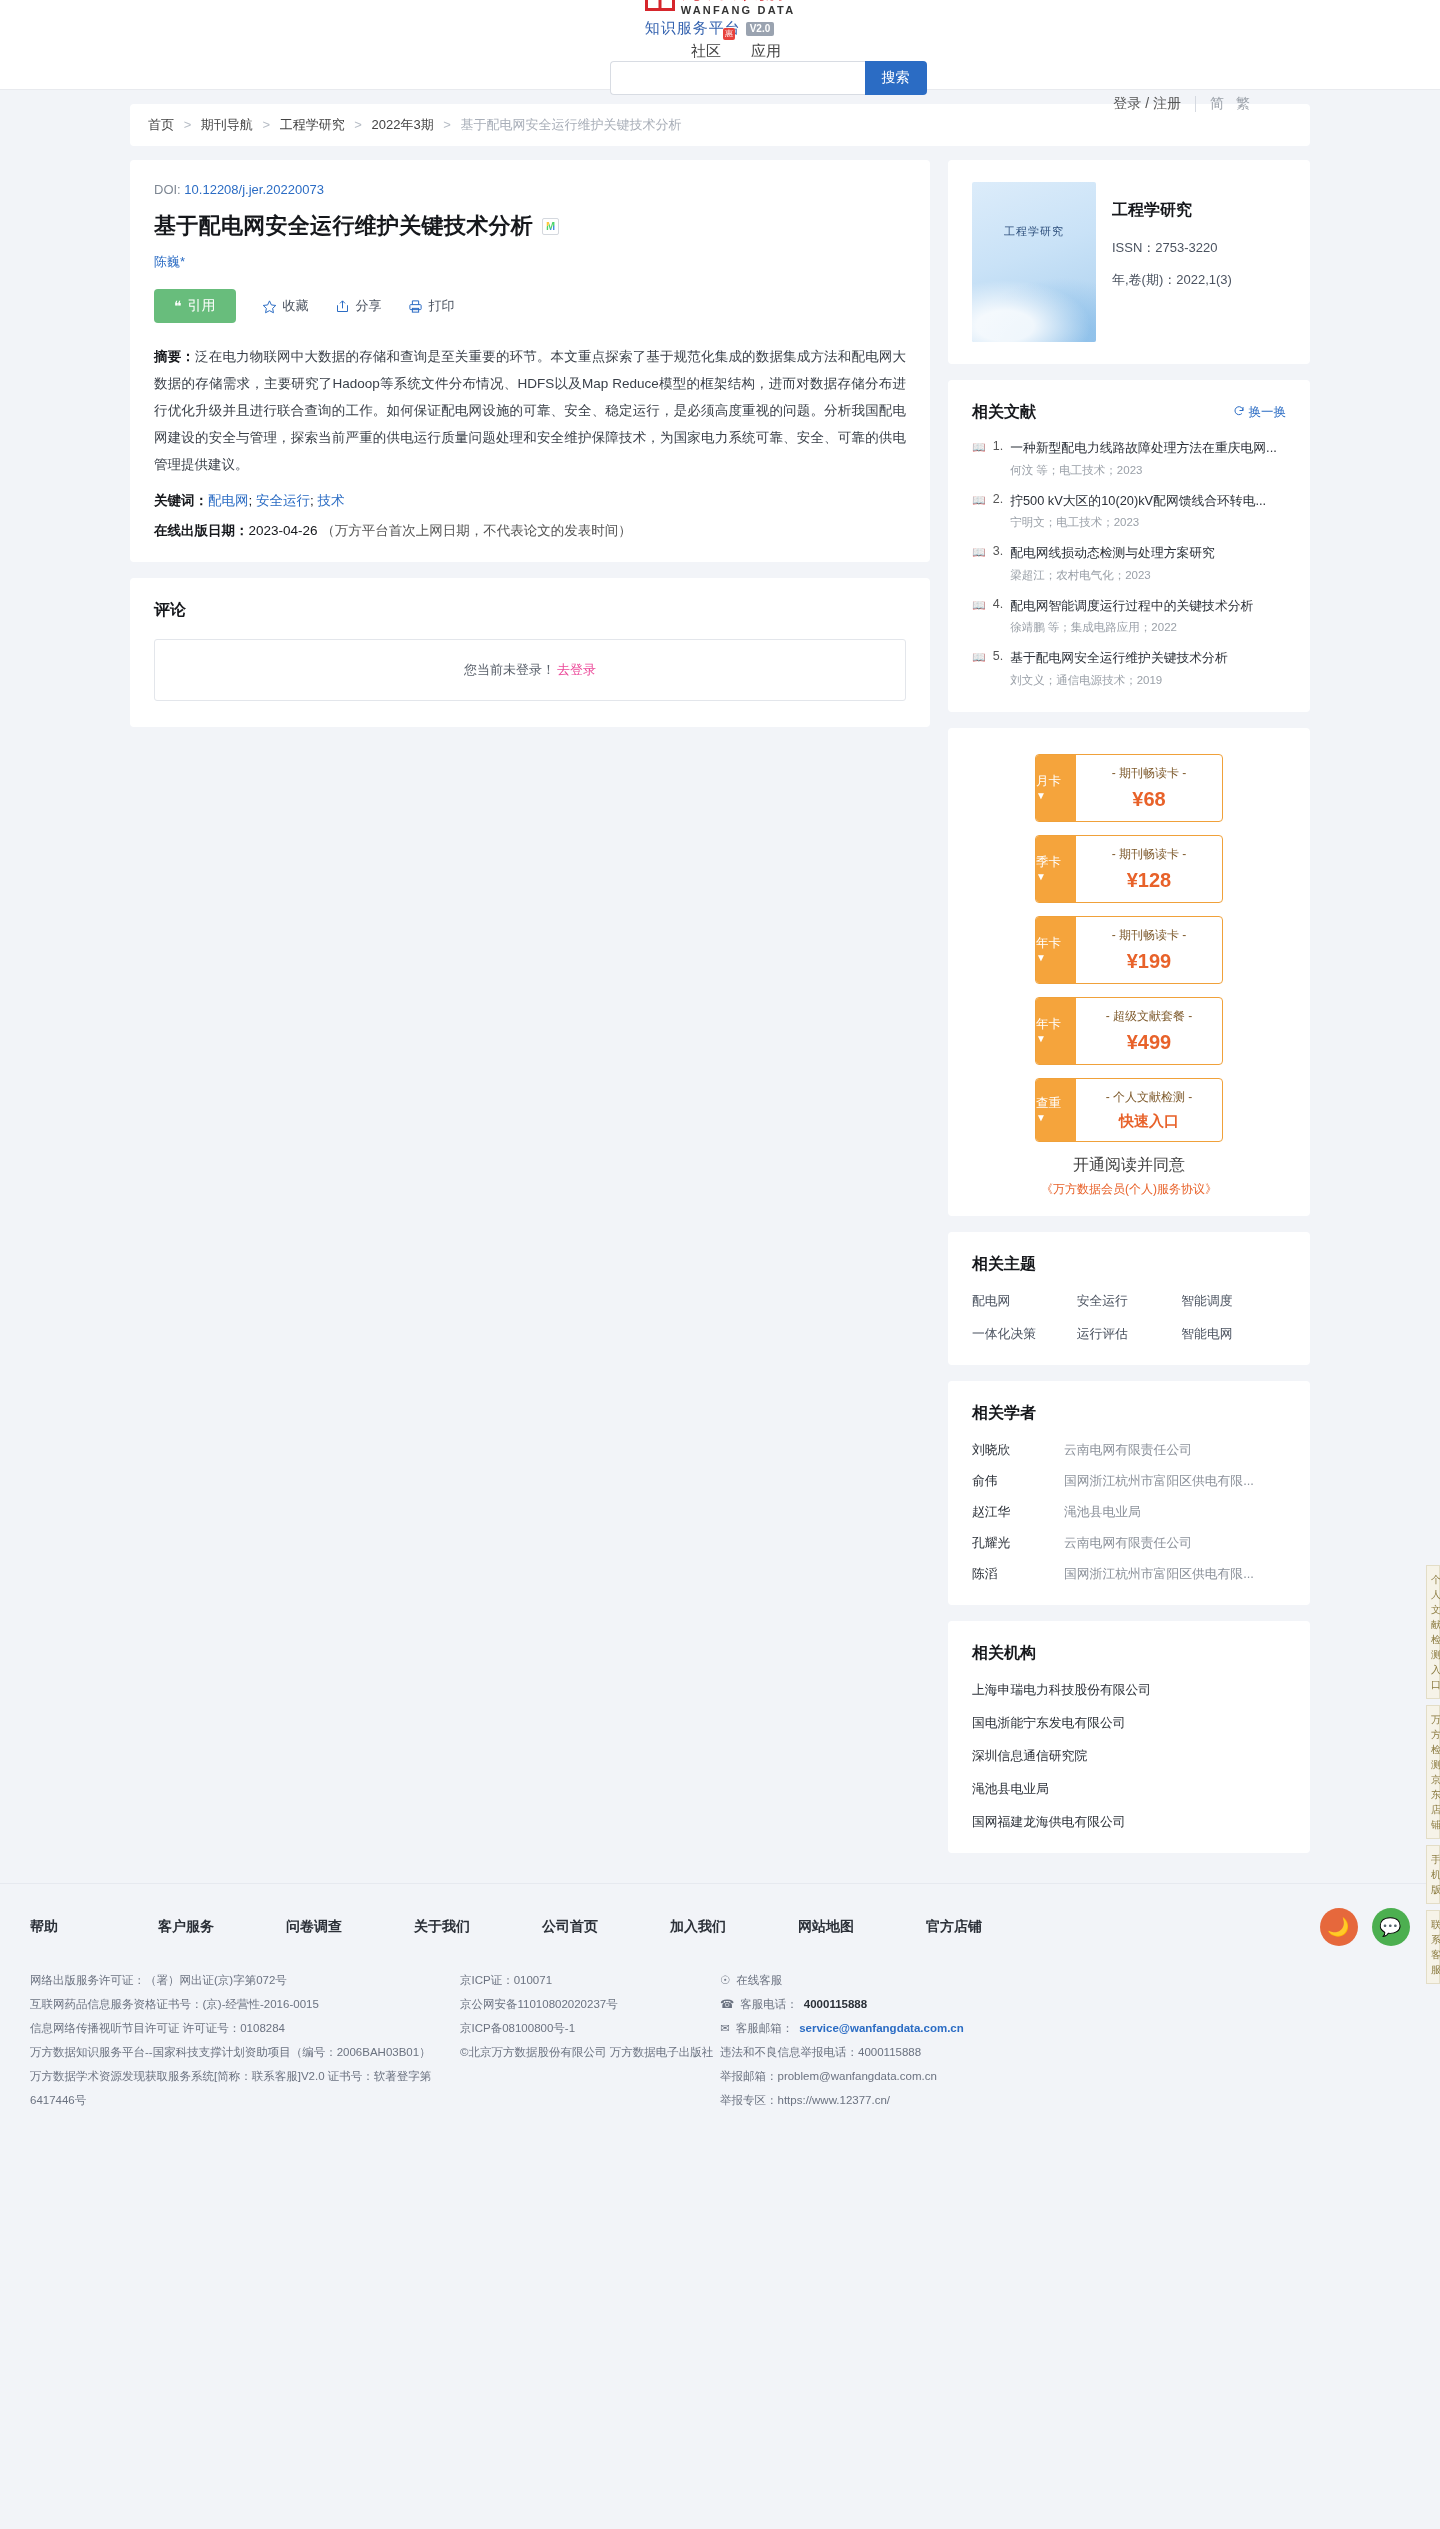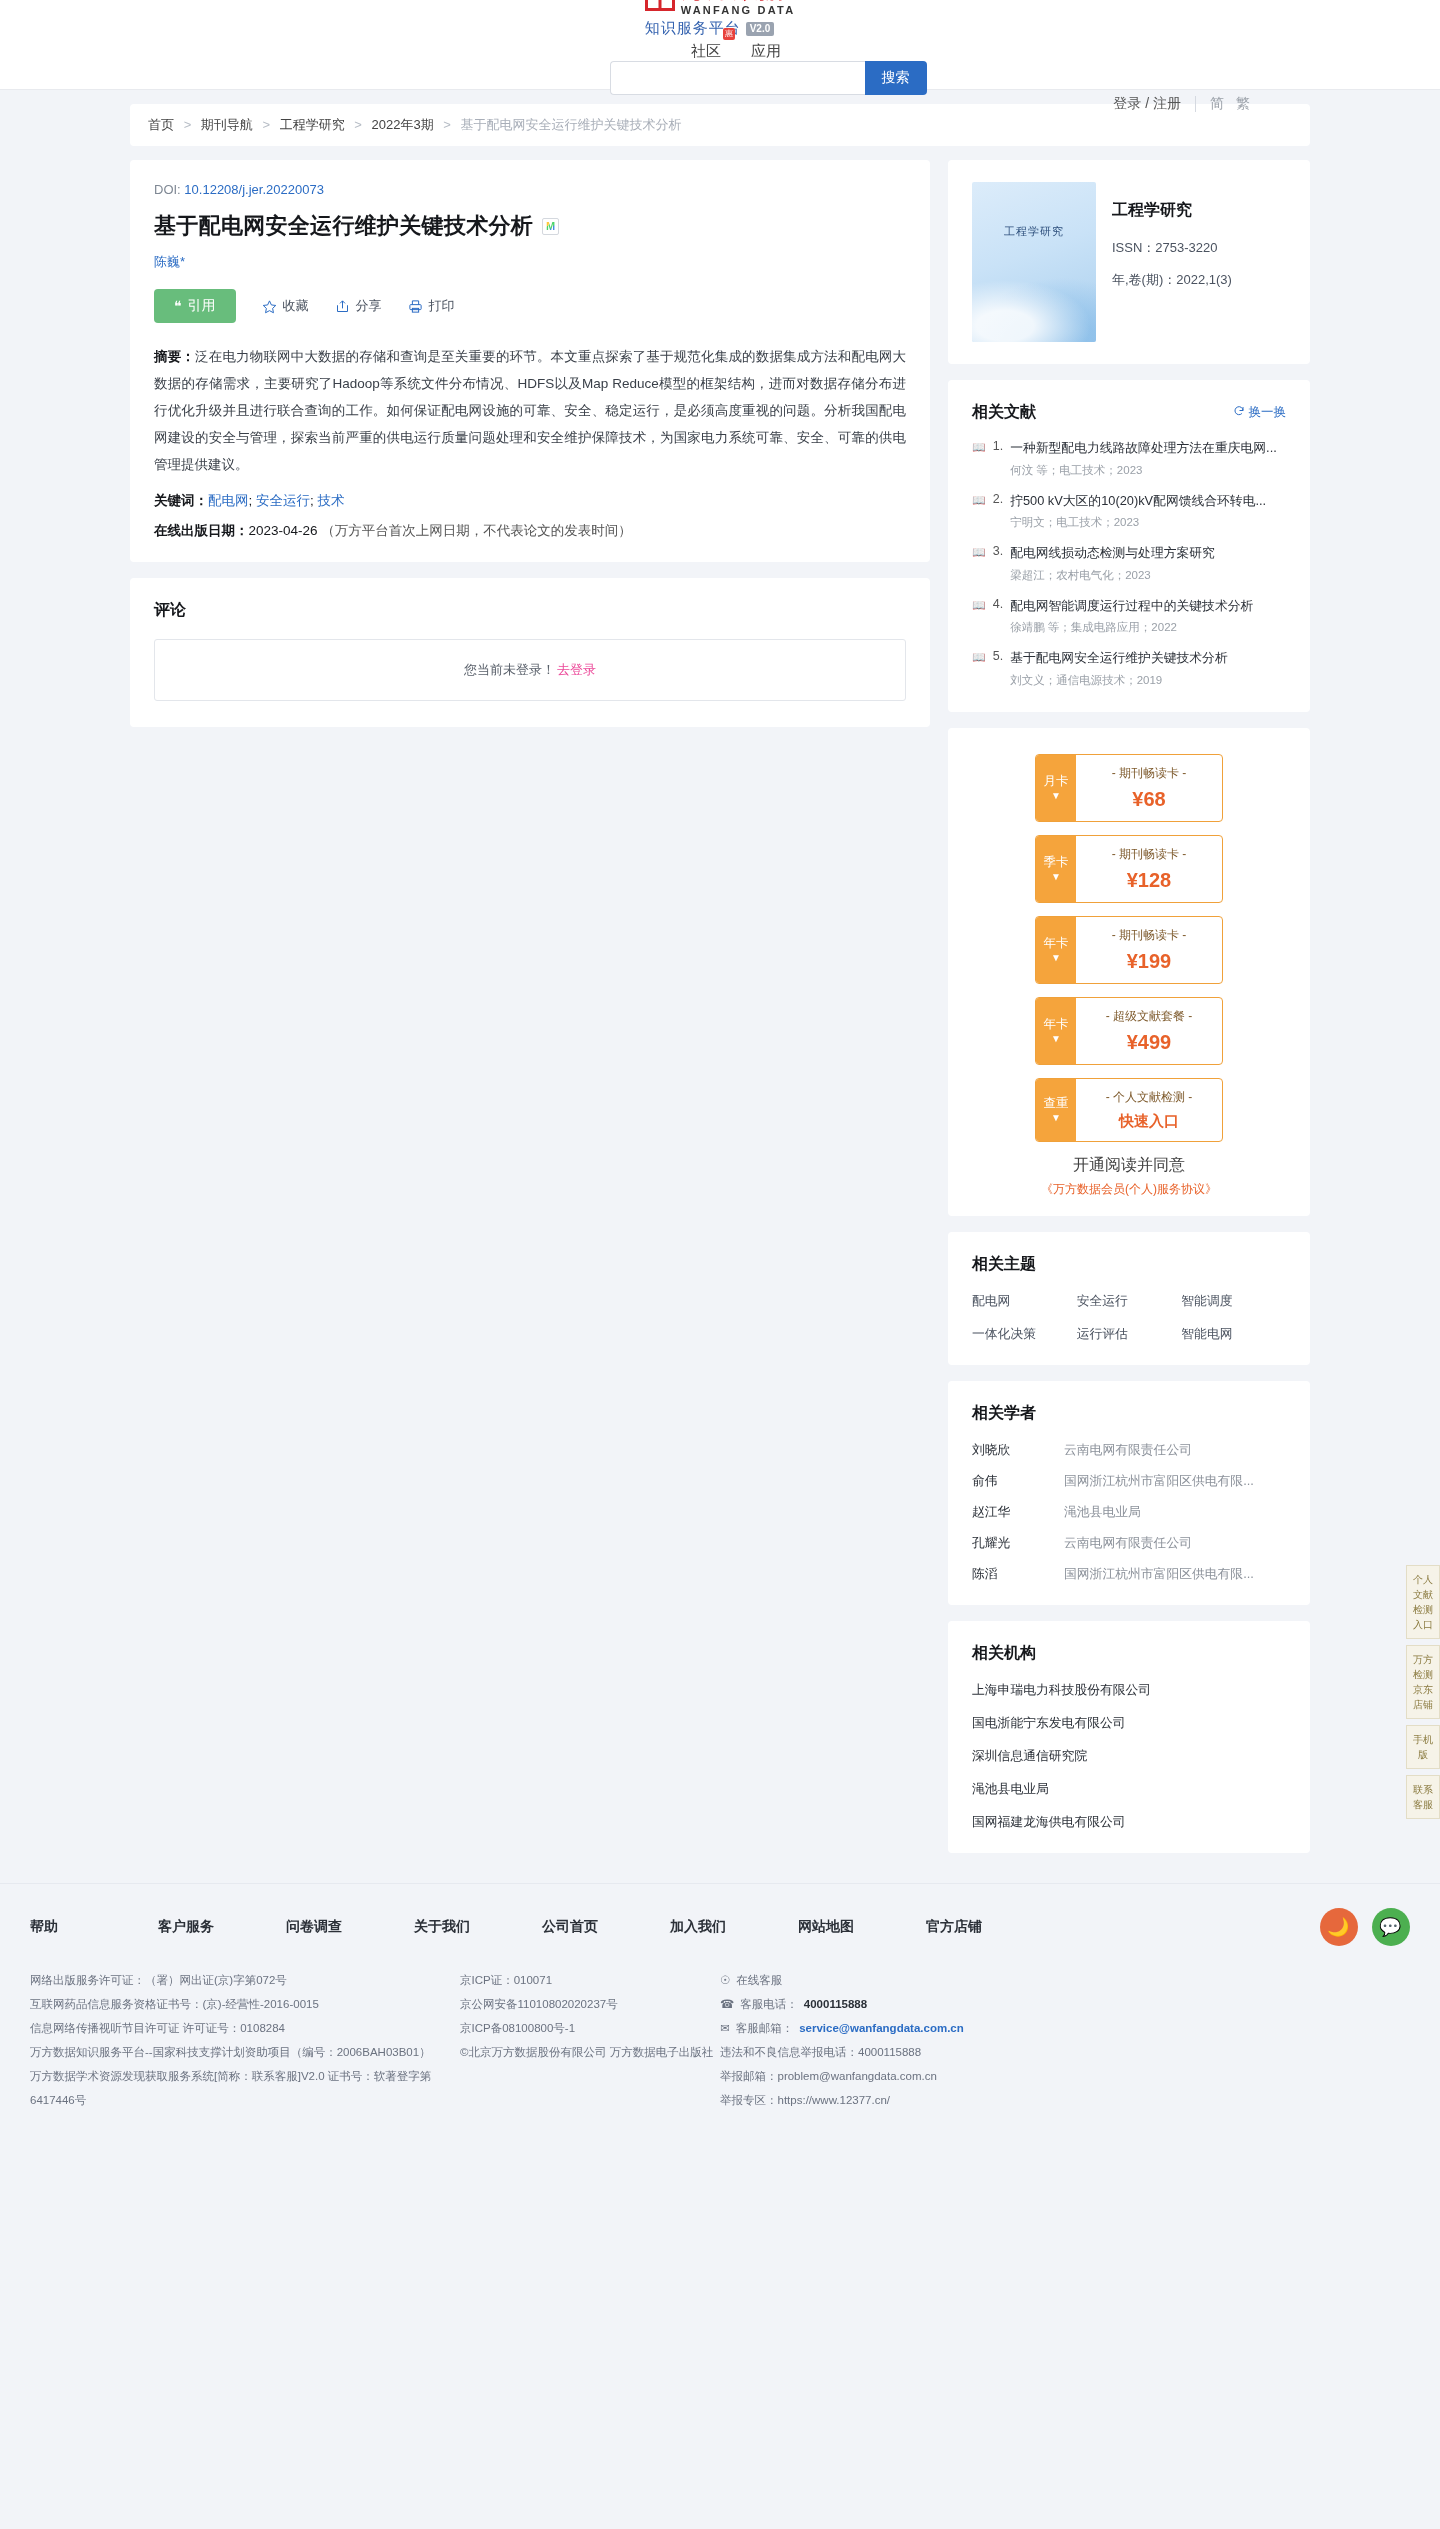--- a/index.html
+++ b/index.html
@@ -163,21 +163,21 @@
   }
 
   
   .price-card-wrap { padding: 26px 0 18px; }
   .price-row {
     width: 188px; margin: 0 auto 13px; display: flex; border: 1px solid #f0a13a;
     border-radius: 4px; overflow: hidden; cursor: pointer; background: #fff;
   }
   .price-tag {
     width: 40px; background: #f5a43c; color: #fff; font-size: 12.5px;
-    display: flex; flex-direction: column; align-items: center; justify-content: center;
+    display: flex; flex-direction: column; align-items: flex-start; justify-content: center;
     line-height: 1.15; padding: 10px 0; flex: none;
   }
   .price-tag .arrow { font-size: 10px; margin-top: 2px; }
   .price-body {
     flex: 1; display: flex; flex-direction: column; align-items: center;
     justify-content: center; padding: 10px 0;
   }
   .price-label { font-size: 12px; color: #7e5a2c; margin-bottom: 6px; }
   .price-val { font-size: 20px; color: #e8622a; font-weight: bold; }
   .price-val.small { font-size: 15px; }
@@ -208,21 +208,21 @@
   .foot-cols { display: flex; font-size: 11.5px; color: #6b7280; line-height: 2.1; }
   .fc1 { width: 430px; }
   .fc2 { width: 260px; }
   .fc3 { flex: 1; }
   .fc3 .row { display: flex; align-items: center; gap: 6px; }
   .fc3 b { color: #2b3038; }
   .fc3 .mail { color: #2b6cc4; }
 
   
   .rail {
-    position: absolute; right: 0; top: 1565px; width: 34px;
+    position: absolute; right: 0; top: 1565px; width: 14px;
     display: flex; flex-direction: column; gap: 6px;
   }
   .rail-item {
     background: #f6f3e8; border: 1px solid #e3ddc6; color: #8a7a3f;
     font-size: 10px; text-align: center; padding: 6px 4px; line-height: 1.5; cursor: pointer;
   }
 </style>
 </head>
 <body>
 

